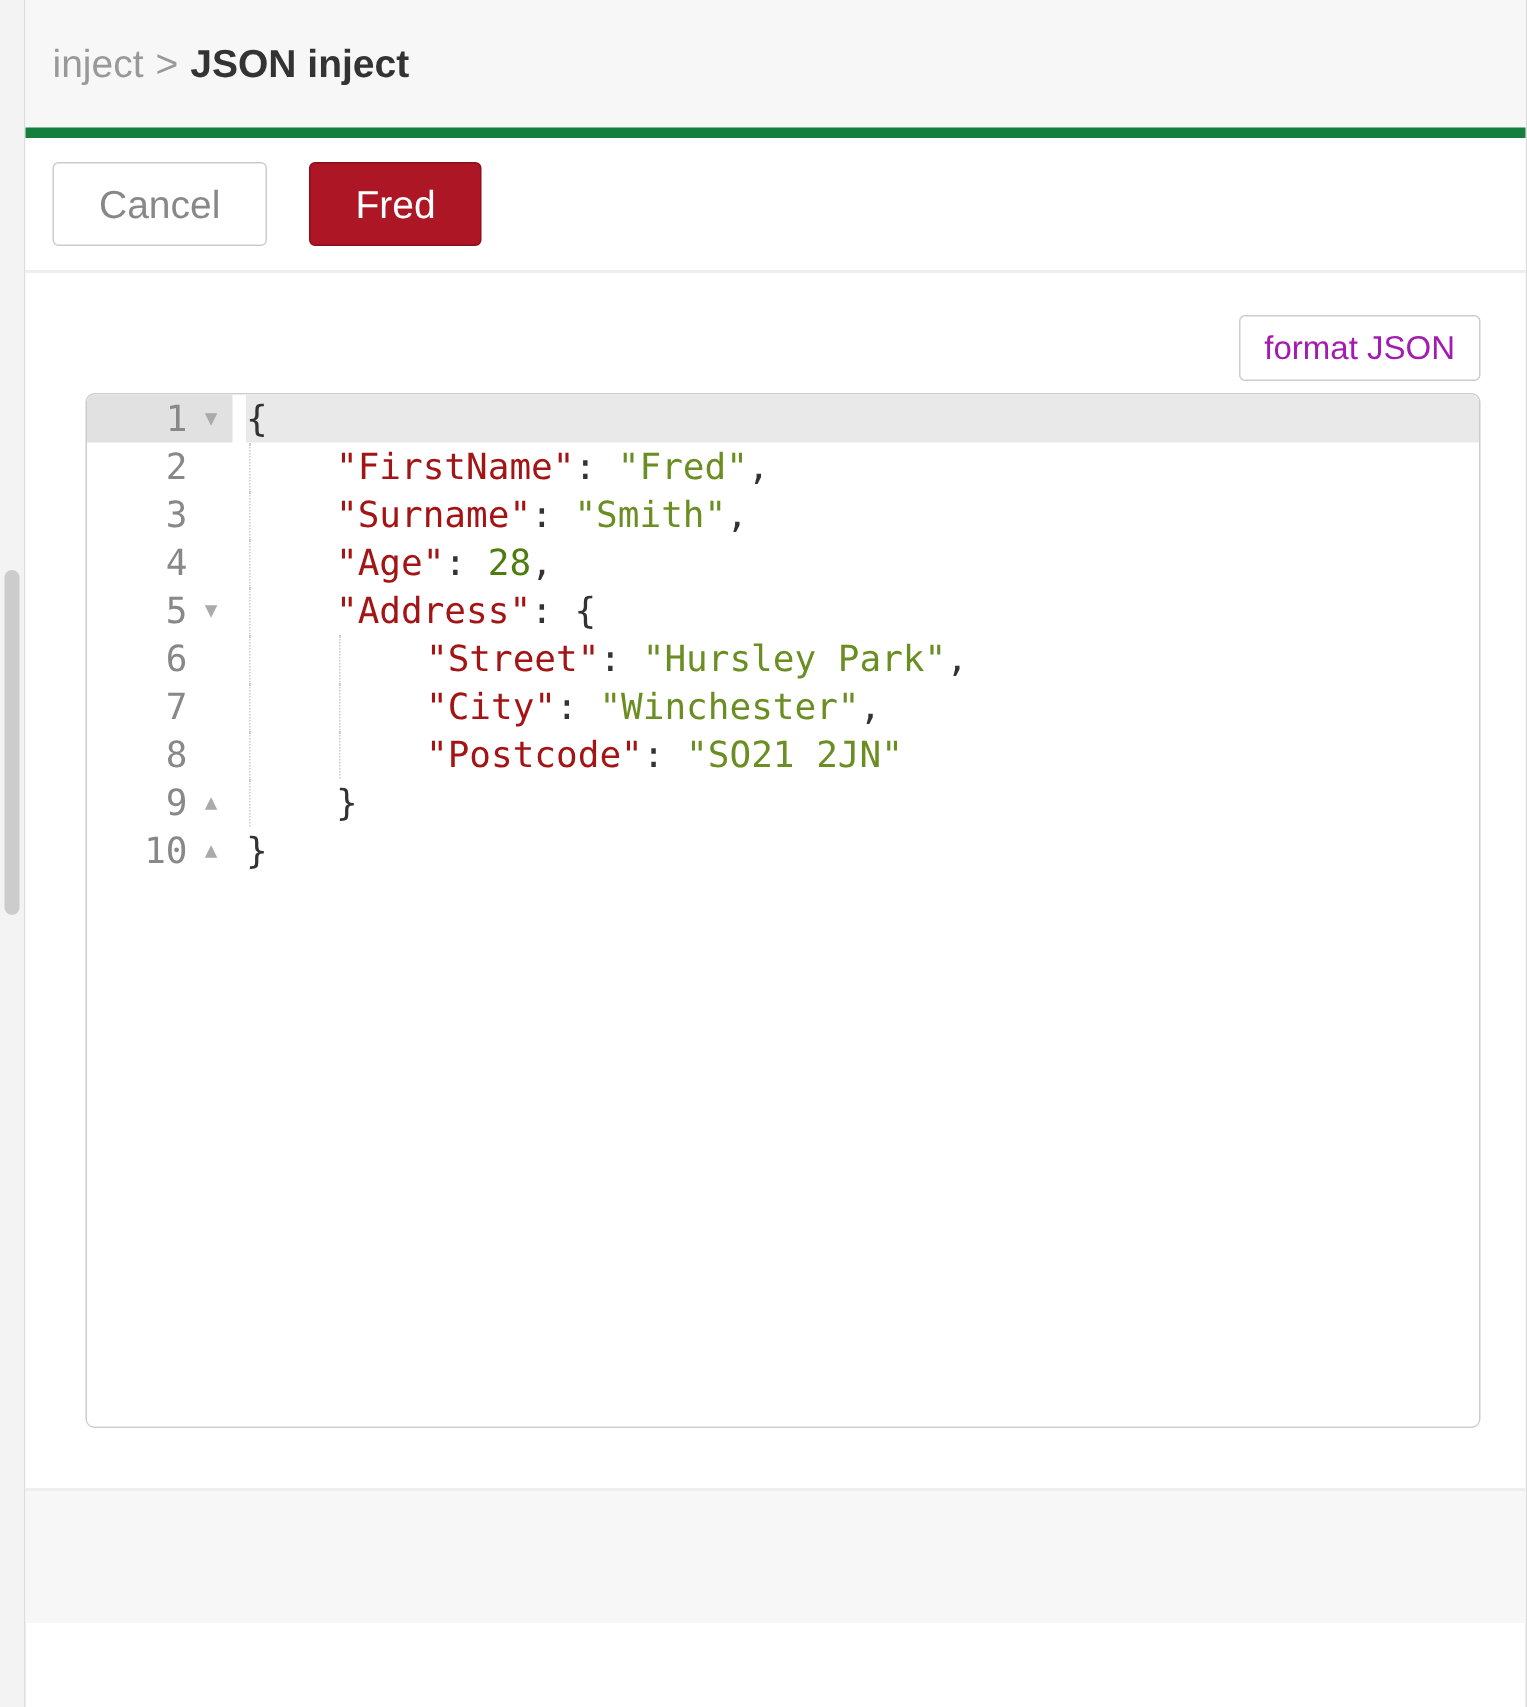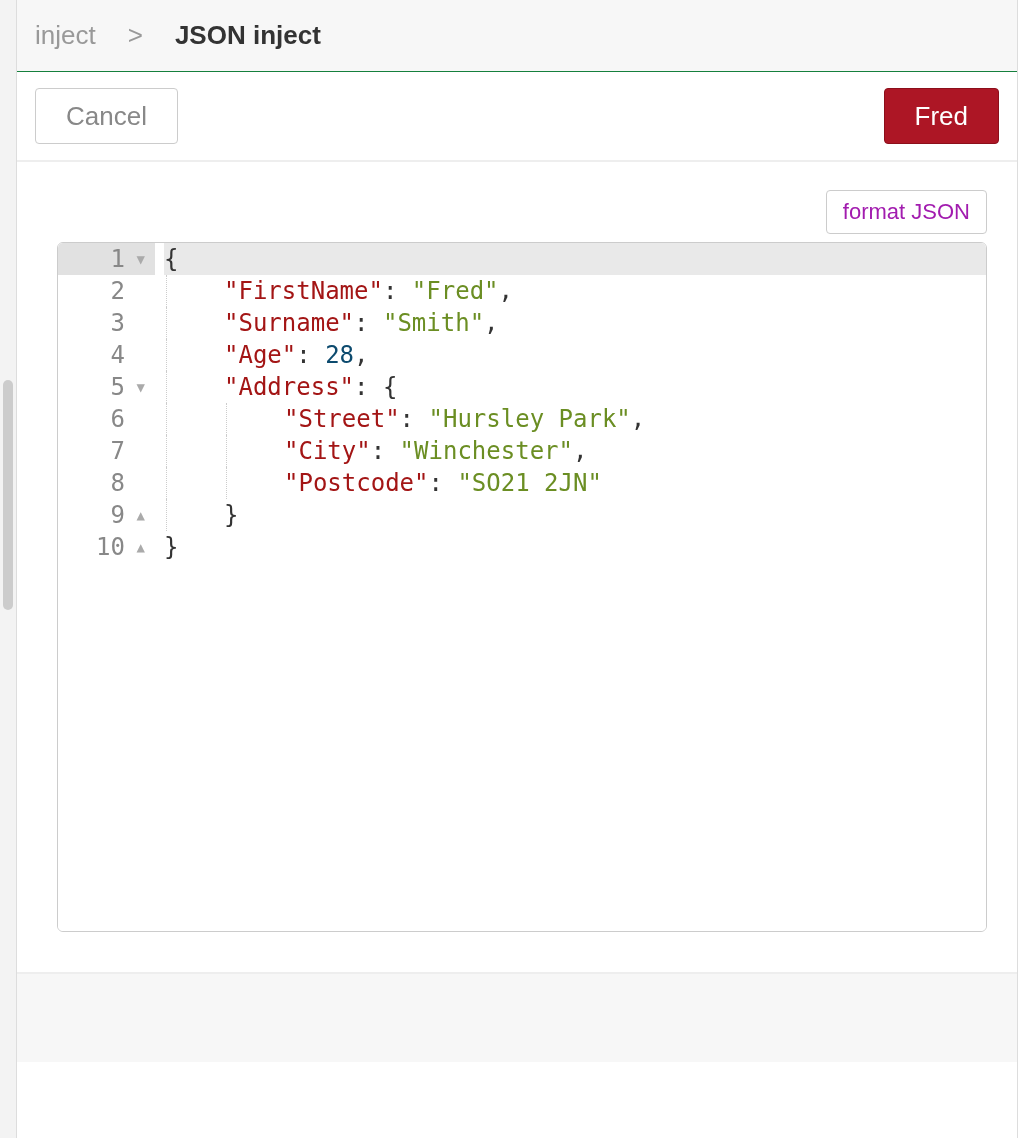--- a/index.html
+++ b/index.html
@@ -14,39 +14,38 @@
     }
     .panel {
       background: #fff;
       border-left: 1px solid #ddd;
       border-right: 1px solid #ddd;
       margin-left: 16px;
       position: relative;
       height: 100%;
     }
     .header {
-      height: 72px;
+      height: 92px;
       background: #f7f7f7;
-      border-bottom: 1px solid #15803d;
+      border-bottom: 7px solid #15803d;
       display: flex;
       align-items: center;
       padding: 0 18px;
       font-size: 26px;
-      gap: 24px;
     }
     .breadcrumb-prev { color: #999; font-weight: 400; }
     .breadcrumb-sep { color: #999; margin: 0 8px; font-weight: 400; }
     .breadcrumb-cur { color: #333; font-weight: 700; }
     .toolbar {
       height: 90px;
       background: #fff;
       border-bottom: 2px solid #eee;
       display: flex;
       align-items: center;
-      justify-content: space-between;
+      justify-content: flex-start;
       gap: 28px;
       padding: 0 18px;
     }
     .btn {
       height: 56px;
       padding: 0 30px;
       font-size: 26px;
       border-radius: 4px;
       cursor: pointer;
       display: inline-flex;
@@ -140,21 +139,21 @@
     .code-line.active {
       background: #e9e9e9;
     }
     .indent-guide {
       position: absolute;
       top: 0; bottom: 0;
       border-left: 1px dotted #ccc;
     }
     .tok-key    { color: #a31515; } 
     .tok-str    { color: #6b8e23; } 
-    .tok-num    { color: #0c4a6e; } 
+    .tok-num    { color: #4d7c0f; } 
     .tok-punc   { color: #333; }
     .footer-gap {
       height: 90px;
       border-top: 2px solid #eee;
       background: #f7f7f7;
     }
     .left-scrollbar {
       position: absolute;
       left: -14px;
       top: 380px;

